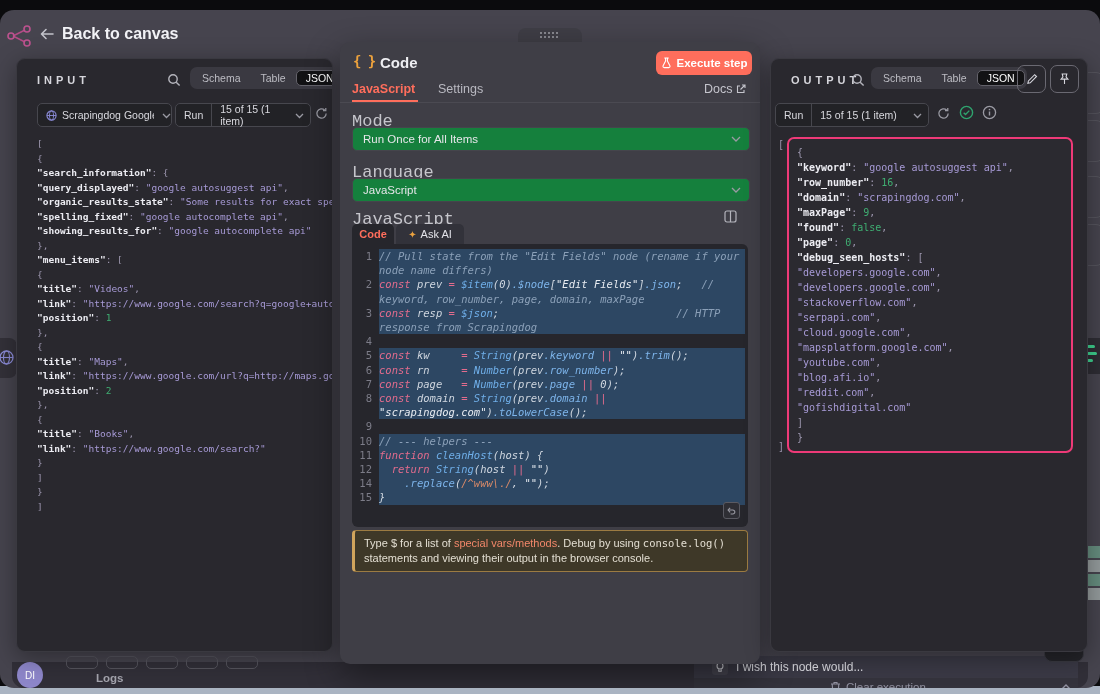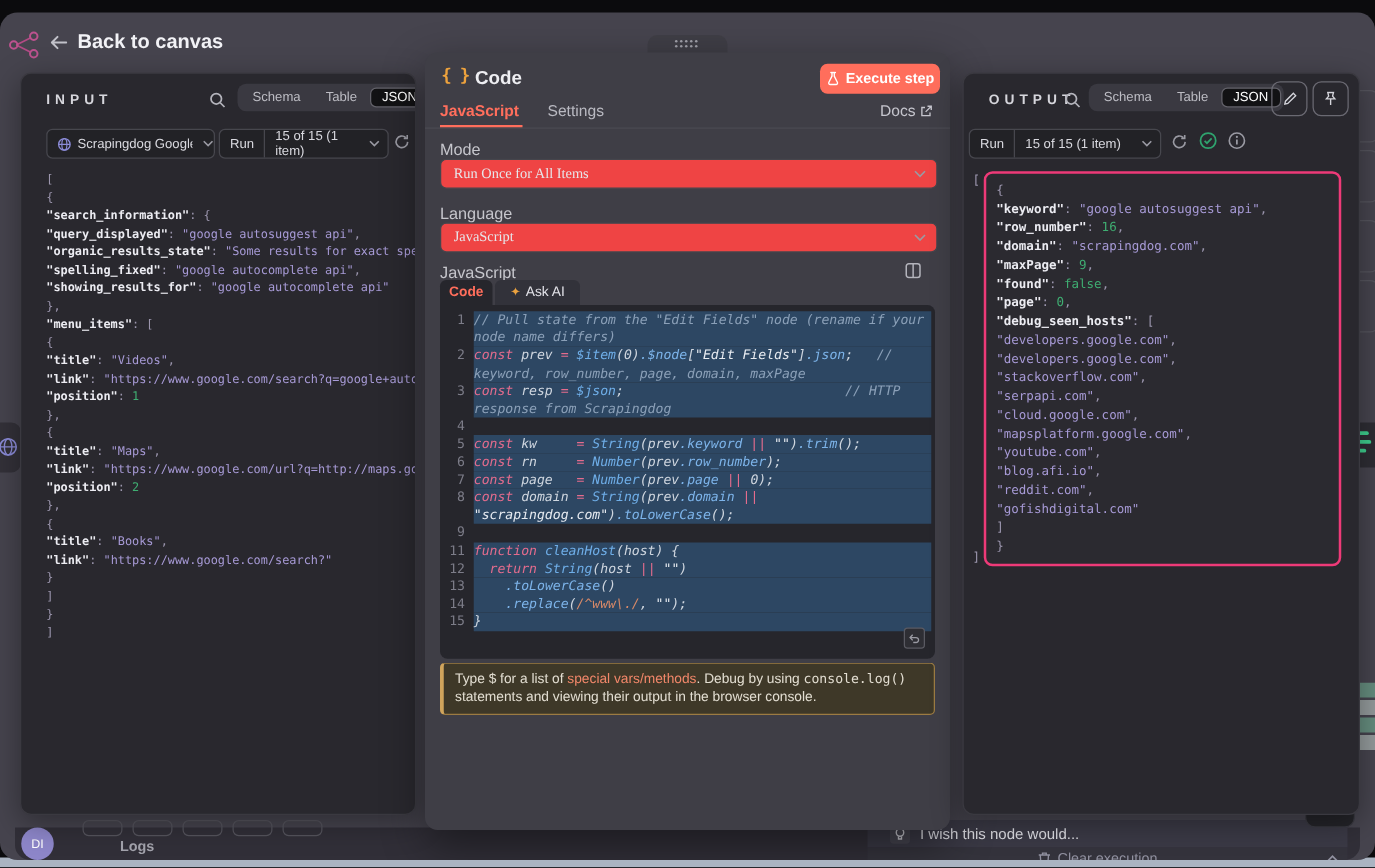--- a/index.html
+++ b/index.html
@@ -50,23 +50,23 @@
   .dots i{width:2px;height:2px;background:#a2a2aa;border-radius:1px;}
   .m-title{position:absolute;left:40px;top:12px;font-size:15px;font-weight:700;color:#eeeef2;}
   .code-icon{position:absolute;left:13px;top:11px;font-family:"DejaVu Sans Mono",monospace;
              font-size:14px;font-weight:700;color:#eda23d;letter-spacing:-1px;}
   .exec-btn{position:absolute;left:316px;top:9px;width:96px;height:24px;background:#ff6e5c;border-radius:6px;
             display:flex;align-items:center;justify-content:center;gap:5px;color:#fff;font-size:11.5px;
             font-weight:700;cursor:pointer;}
   .m-tab{position:absolute;top:40px;font-size:12.5px;cursor:pointer;}
   .m-underline{position:absolute;height:2px;background:#ff6e5c;}
   .m-divider{position:absolute;left:0;top:60px;width:420px;height:1px;background:#4b4a52;}
-  .f-label{position:absolute;font-size:13px;color:#c6c6cc;}
-  .dd{position:absolute;left:12px;width:396px;height:22px;background:#ef4444;border:1px solid #45454c;
-      border-radius:5px;display:flex;align-items:center;font-size:11.5px;color:#e6e6ea;cursor:pointer;font-family:Liberation Serif, serif;}
+  .f-label{position:absolute;font-size:17px;color:#c6c6cc;font-family:Liberation Mono, monospace;}
+  .dd{position:absolute;left:12px;width:396px;height:22px;background:#15803d;border:1px solid #45454c;
+      border-radius:5px;display:flex;align-items:center;font-size:11.5px;color:#e6e6ea;cursor:pointer;}
   .dd span{padding-left:10px;}
   .dd svg{margin-left:auto;margin-right:8px;}
   .ed-tab{position:absolute;height:20px;display:flex;align-items:center;justify-content:center;gap:4px;
           border-radius:5px 5px 0 0;font-size:11px;cursor:pointer;}
   .editor{position:absolute;left:12px;top:202px;width:396px;height:278px;background:#26262c;
           border-radius:0 6px 6px 6px;overflow:hidden;padding-top:5px;
           font-family:"DejaVu Sans Mono",monospace;font-size:10.5px;line-height:14.2px;}
   .cline{display:flex;}
   .lnum{flex:none;width:20px;text-align:right;padding-right:7px;color:#7c7c88;}
   .ltext{flex:none;width:366px;white-space:pre-wrap;word-break:normal;overflow-wrap:anywhere;color:#cfd6df;}
@@ -433,30 +433,30 @@
           </div>
           <div class="cline">
             <span class="lnum">8</span>
             <span class="ltext sel"><span class="tok-kw">const</span> domain <span class="tok-op">=</span> <span class="tok-fn">String</span>(prev<span class="tok-prop">.domain</span> <span class="tok-op">||</span> <span class="tok-str">"scrapingdog.com"</span>)<span class="tok-prop">.toLowerCase</span>();</span>
           </div>
           <div class="cline">
             <span class="lnum">9</span>
             <span class="ltext"></span>
           </div>
           <div class="cline">
+            <span class="lnum">10</span>
+            <span class="ltext sel"><span class="tok-com">// --- helpers ---</span></span>
+          </div>
+          <div class="cline">
             <span class="lnum">11</span>
             <span class="ltext sel"><span class="tok-kw">function</span> <span class="tok-fn">cleanHost</span>(host) {</span>
           </div>
           <div class="cline">
             <span class="lnum">12</span>
             <span class="ltext sel">  <span class="tok-kw">return</span> <span class="tok-fn">String</span>(host <span class="tok-op">||</span> <span class="tok-str">""</span>)</span>
-          </div>
-          <div class="cline">
-            <span class="lnum">13</span>
-            <span class="ltext sel">    <span class="tok-prop">.toLowerCase</span>()</span>
           </div>
           <div class="cline">
             <span class="lnum">14</span>
             <span class="ltext sel">    <span class="tok-prop">.replace</span>(<span class="tok-re">/^www\./</span>, <span class="tok-str">""</span>);</span>
           </div>
           <div class="cline">
             <span class="lnum">15</span>
             <span class="ltext sel">}</span>
           </div>
         </div>

